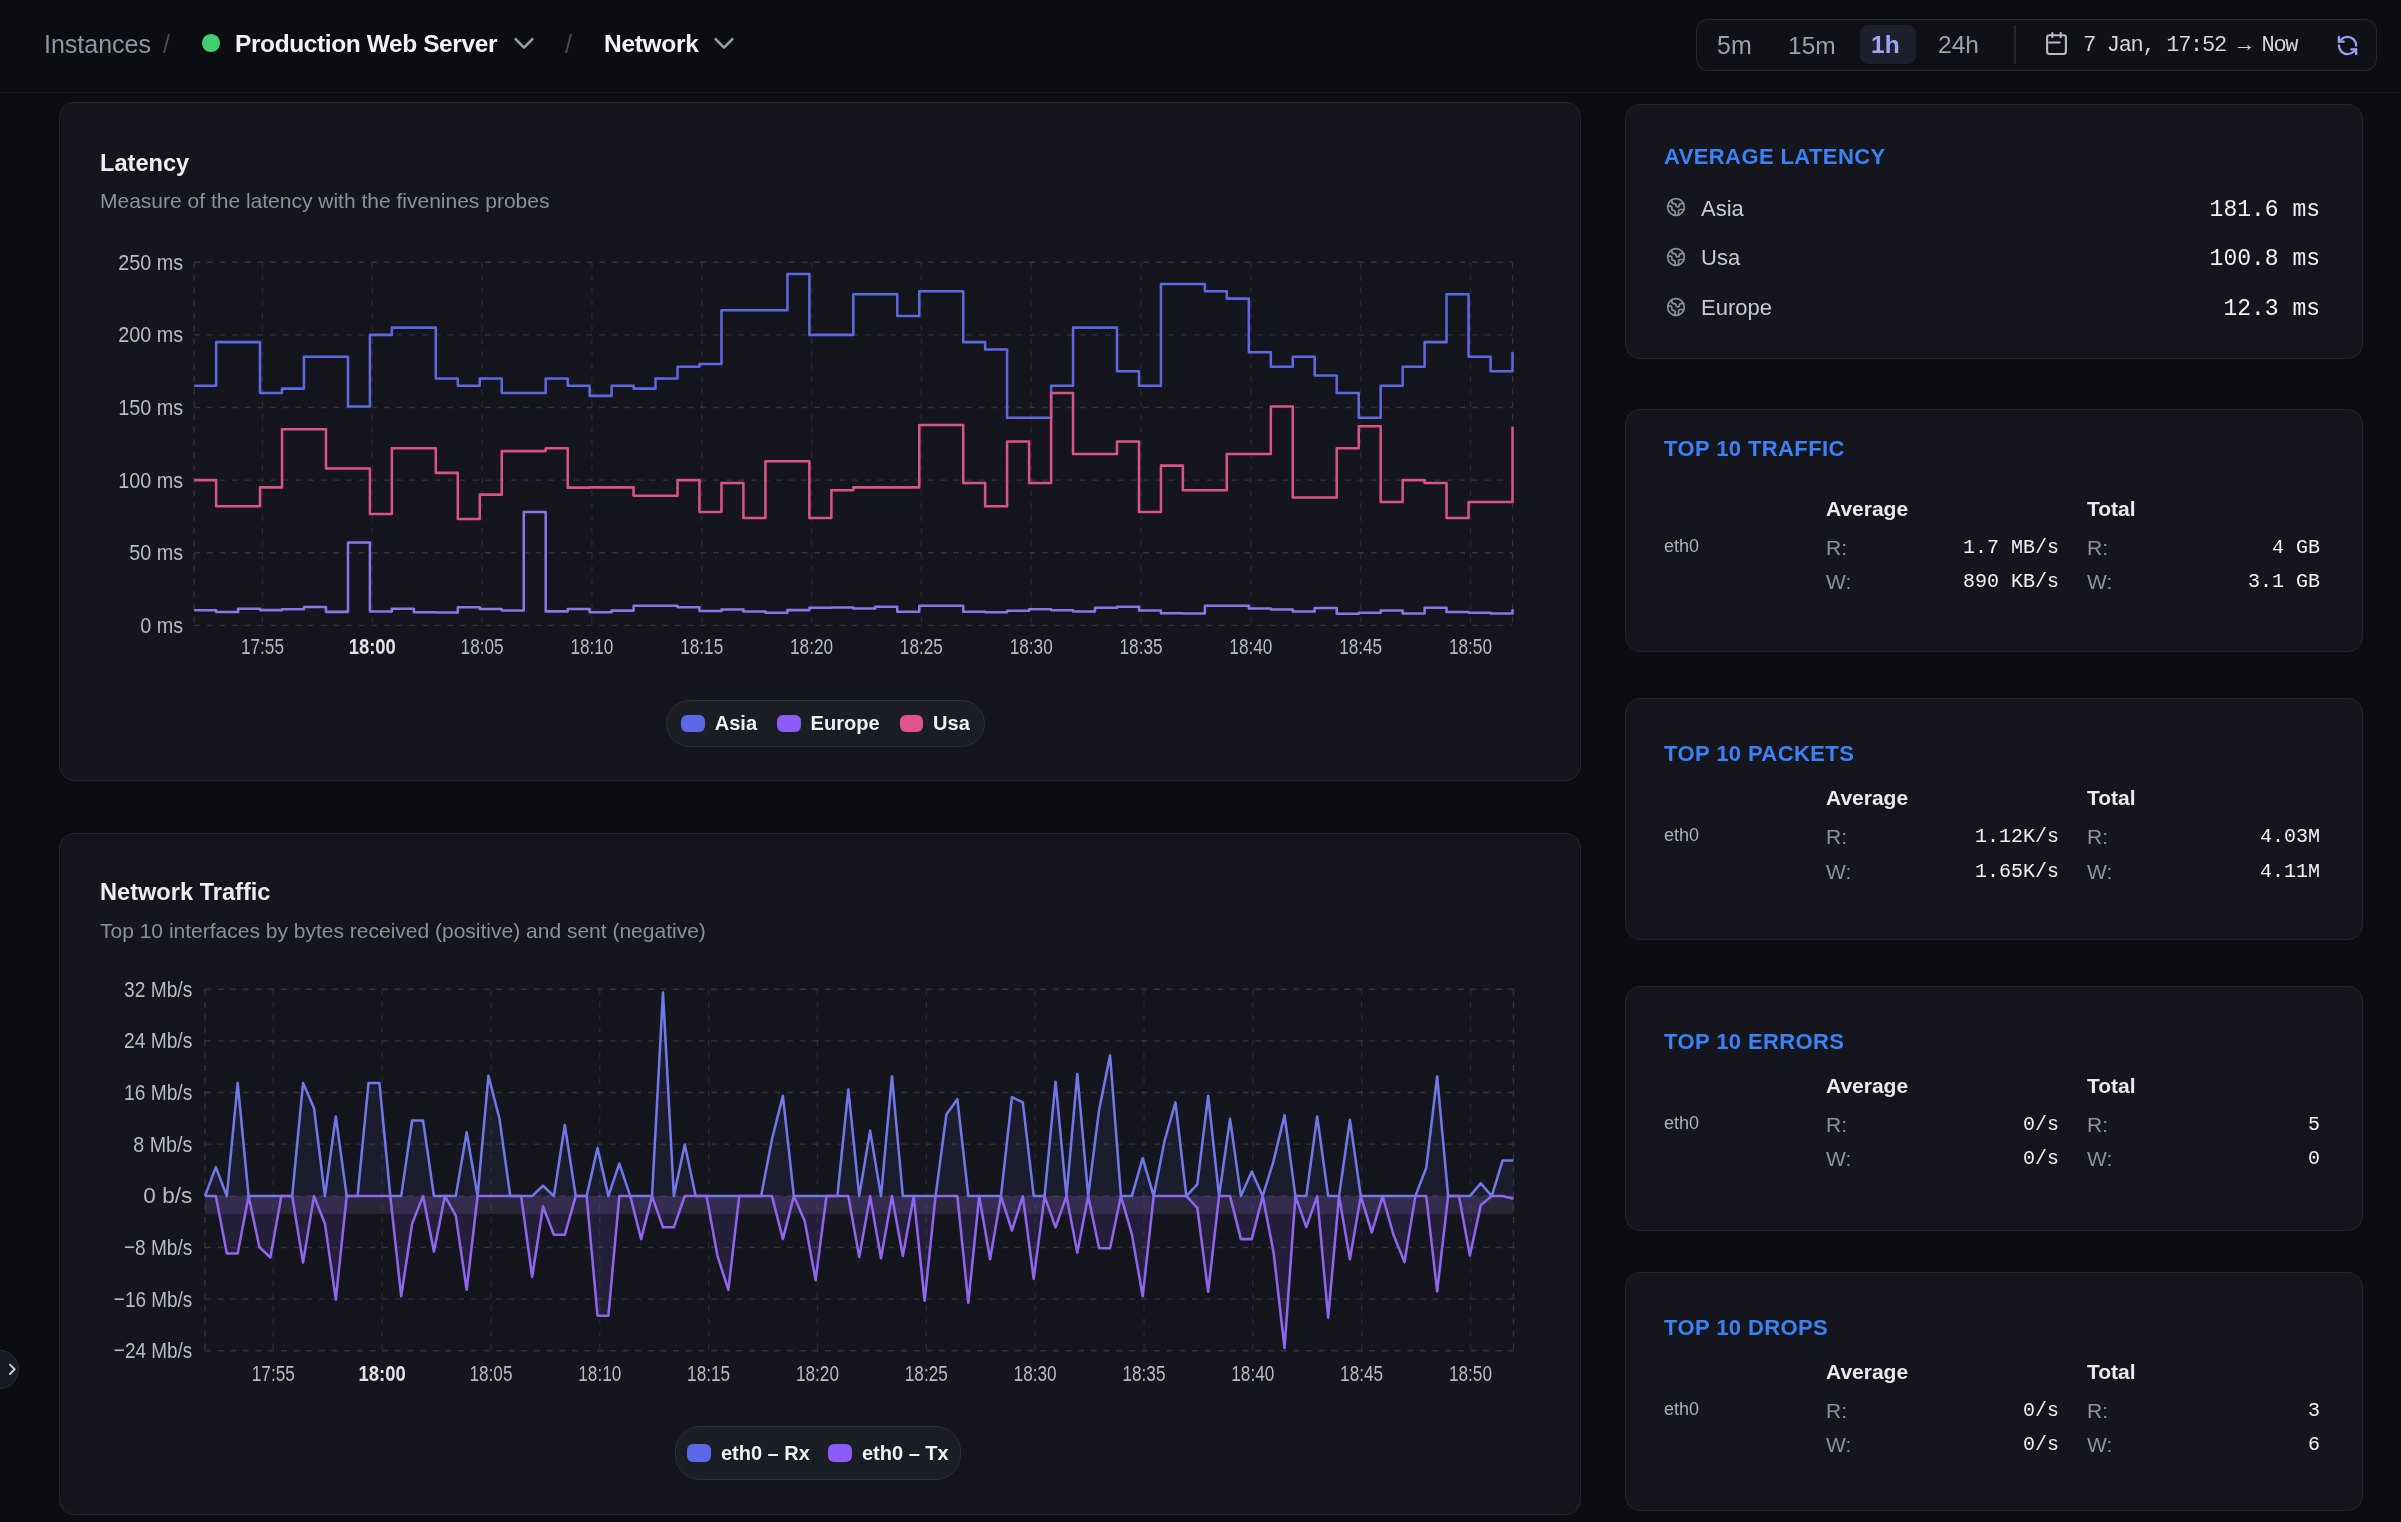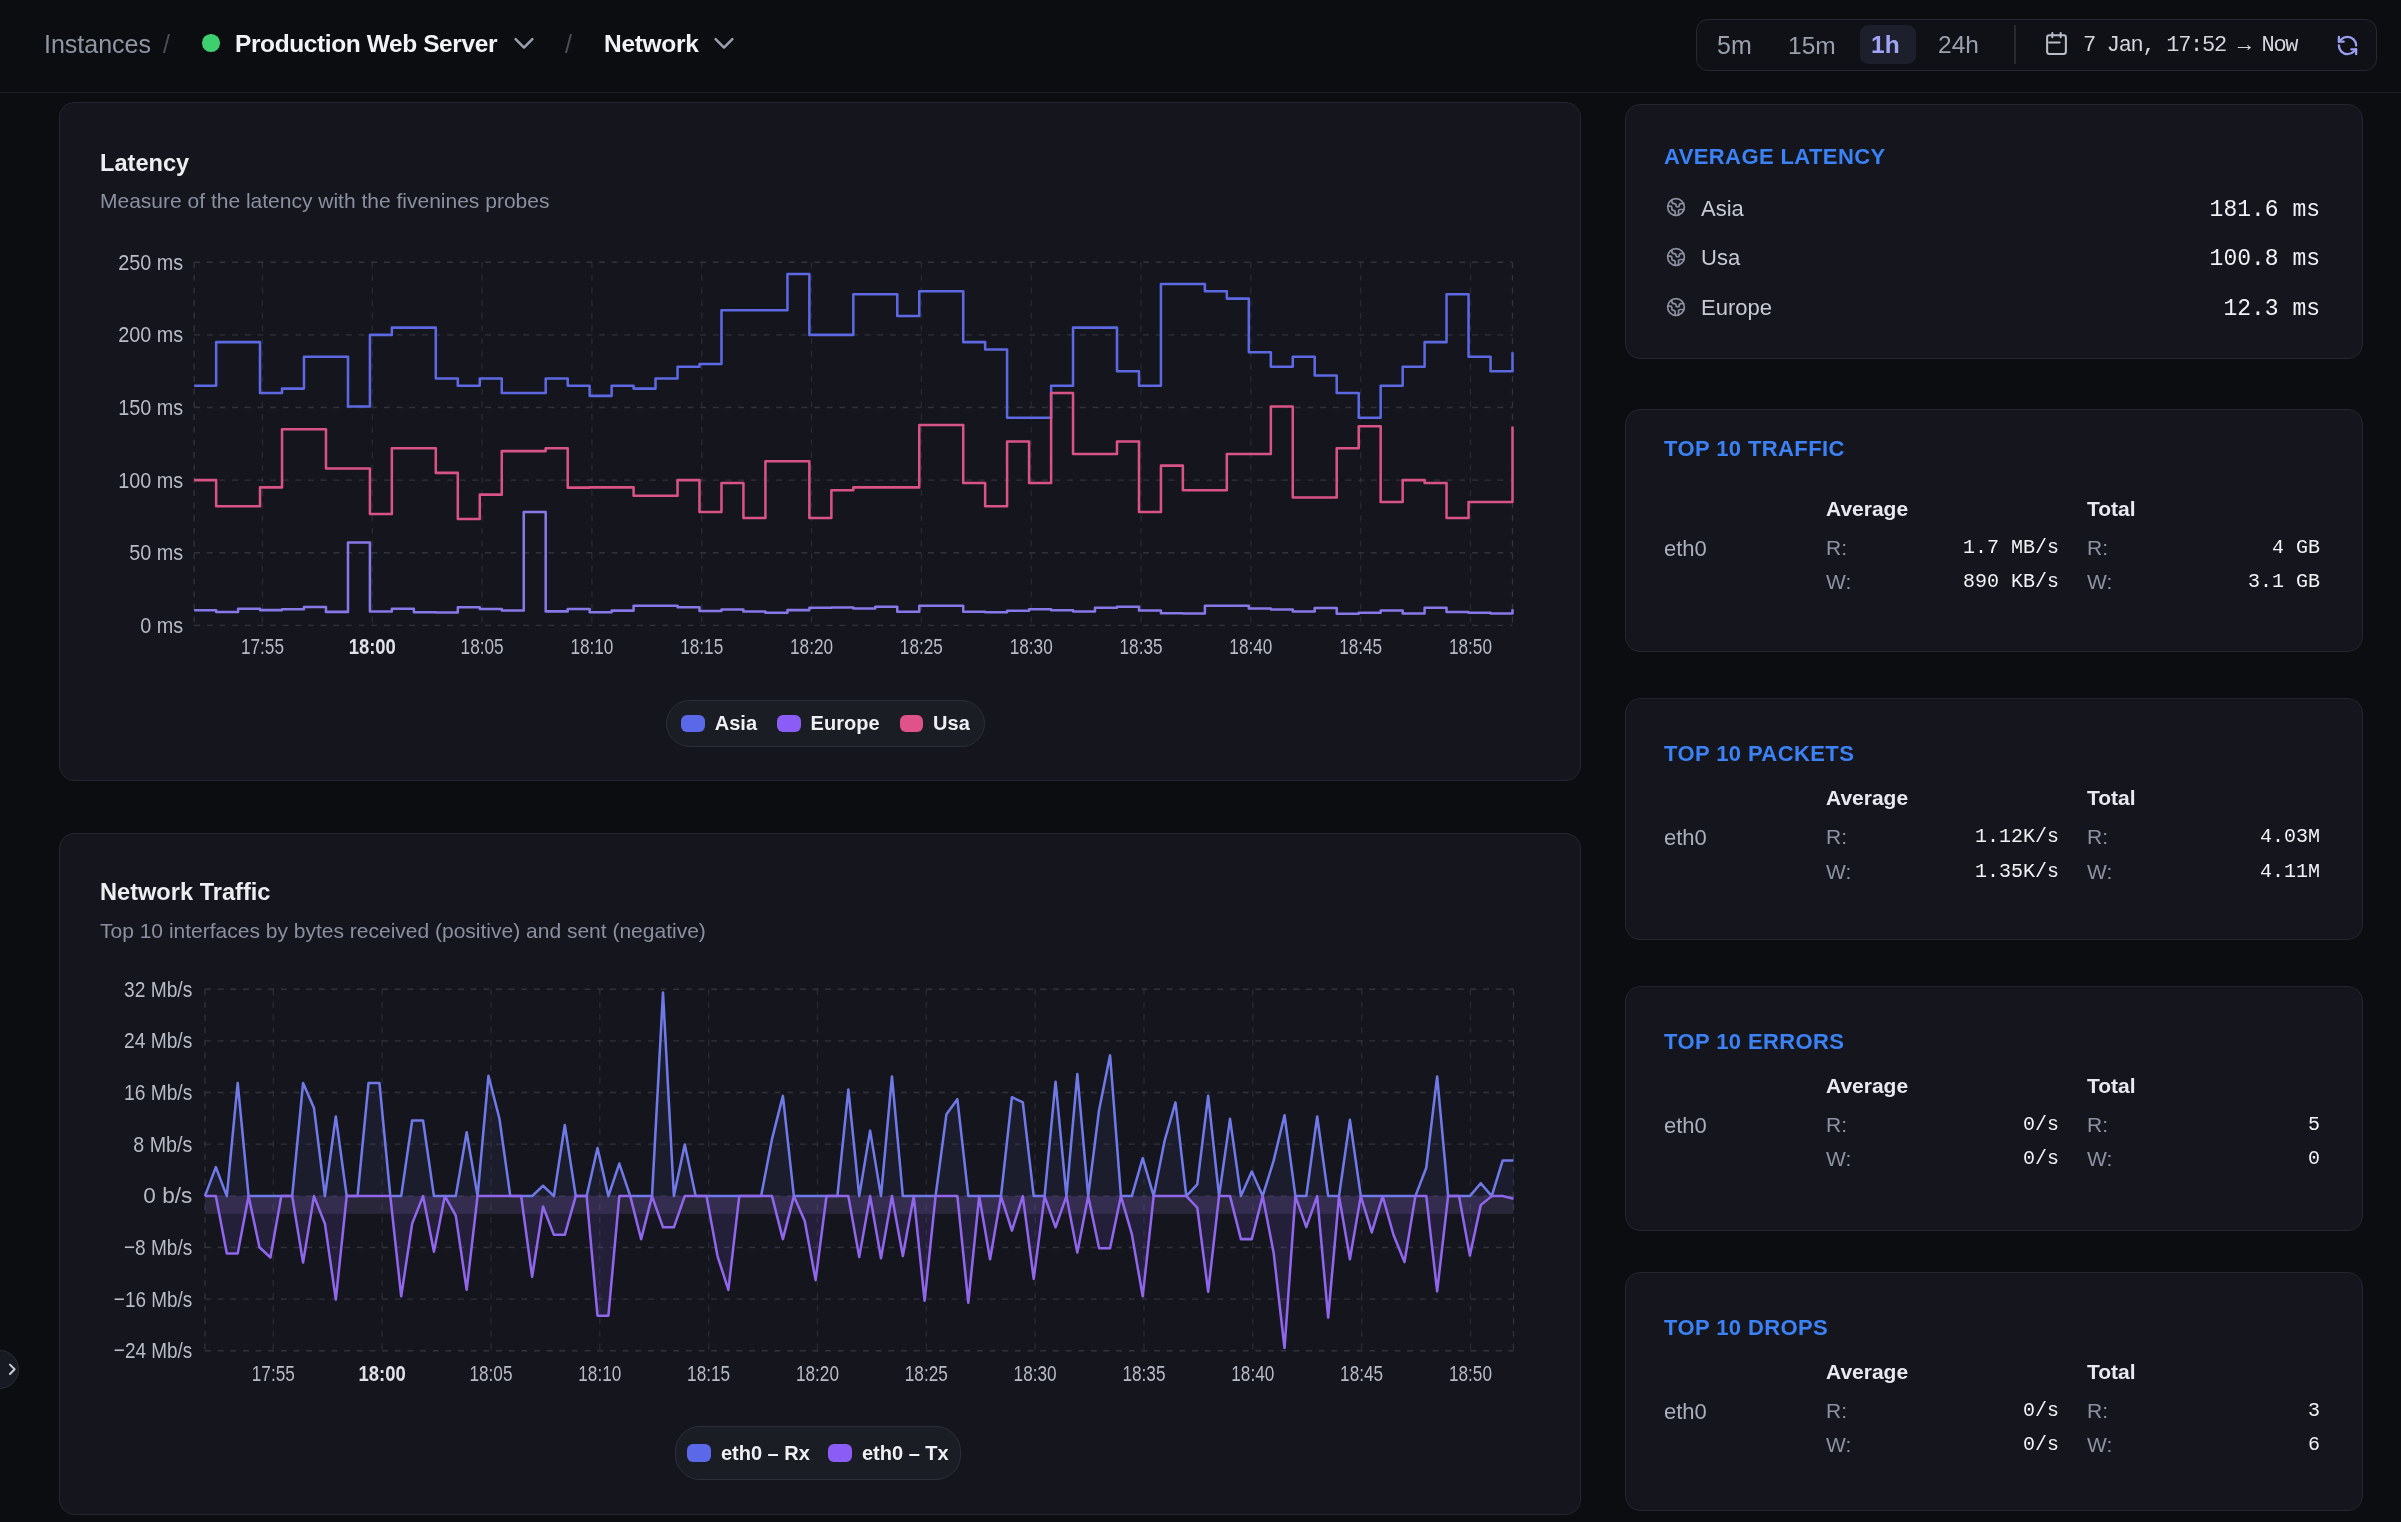--- a/index.html
+++ b/index.html
@@ -1,21 +1,21 @@
 <!DOCTYPE html>
 <html style="font-size:13.5px"><head><meta charset="utf-8">
 <style>
   * { margin:0; padding:0; box-sizing:border-box; }
   html,body { width:2401px; height:1523px; background:#0c0d11; overflow:hidden;
                font-family:"Liberation Sans", sans-serif; }
   .abs { position:absolute; }
   .card { position:absolute; background:#15161d; border:1.7px solid #24252e; border-radius:15px; }
   .shead { position:absolute; font-size:22px; font-weight:bold; letter-spacing:0.4px; color:#3b82f6; }
   .colh { position:absolute; font-size:21px; font-weight:bold; color:#e8eaef; }
-  .ethl { position:absolute; font-size:22px; color:#a9afbc; }
+  .ethl { position:absolute; font-size:18px; color:#a9afbc; }
   .rwl { position:absolute; font-size:21px; color:#8c92a2; }
   .rwv { position:absolute; font-family:"Liberation Mono", monospace; font-size:20px; color:#f0f2f6; text-align:right; }
   .regl { position:absolute; font-size:22px; color:#c6cad3; }
   .regv { position:absolute; font-family:"Liberation Mono", monospace; font-size:23px; color:#f0f2f6; width:296px; text-align:right; }
   .pill { position:absolute; background:#1b1d25; border:1.7px solid #2c2f3a; border-radius:25px;
            display:flex; align-items:center; justify-content:center; white-space:nowrap; }
   .chip { display:inline-block; width:23.6px; height:17.7px; border-radius:5.9px; margin-right:10px; flex:none; }
   .ltx { font-size:20px; font-weight:bold; color:#eff0f4; }
   .ttl { position:absolute; font-size:23.6px; font-weight:bold; color:#eceef2; }
   .sub { position:absolute; font-size:21px; color:#8a90a0; }
@@ -213,21 +213,21 @@
 <div class="card" style="left:1625px;top:698px;width:738px;height:242px"></div>
 <div class="shead" style="left:1664px;top:741px">TOP 10 PACKETS</div>
 <div class="colh" style="left:1826px;top:786px">Average</div>
 <div class="colh" style="left:2087px;top:786px">Total</div>
 <div class="ethl" style="left:1664px;top:825px">eth0</div>
 <div class="rwl" style="left:1826px;top:825px">R:</div>
 <div class="rwv" style="left:1826px;top:825px;width:233px">1.12K/s</div>
 <div class="rwl" style="left:2087px;top:825px">R:</div>
 <div class="rwv" style="left:2087px;top:825px;width:233px">4.03M</div>
 <div class="rwl" style="left:1826px;top:860px">W:</div>
-<div class="rwv" style="left:1826px;top:860px;width:233px">1.35K/s</div>
+<div class="rwv" style="left:1826px;top:860px;width:233px">1.65K/s</div>
 <div class="rwl" style="left:2087px;top:860px">W:</div>
 <div class="rwv" style="left:2087px;top:860px;width:233px">4.11M</div>
 <div class="card" style="left:1625px;top:986px;width:738px;height:245px"></div>
 <div class="shead" style="left:1664px;top:1029px">TOP 10 ERRORS</div>
 <div class="colh" style="left:1826px;top:1074px">Average</div>
 <div class="colh" style="left:2087px;top:1074px">Total</div>
 <div class="ethl" style="left:1664px;top:1113px">eth0</div>
 <div class="rwl" style="left:1826px;top:1113px">R:</div>
 <div class="rwv" style="left:1826px;top:1113px;width:233px">0/s</div>
 <div class="rwl" style="left:2087px;top:1113px">R:</div>

